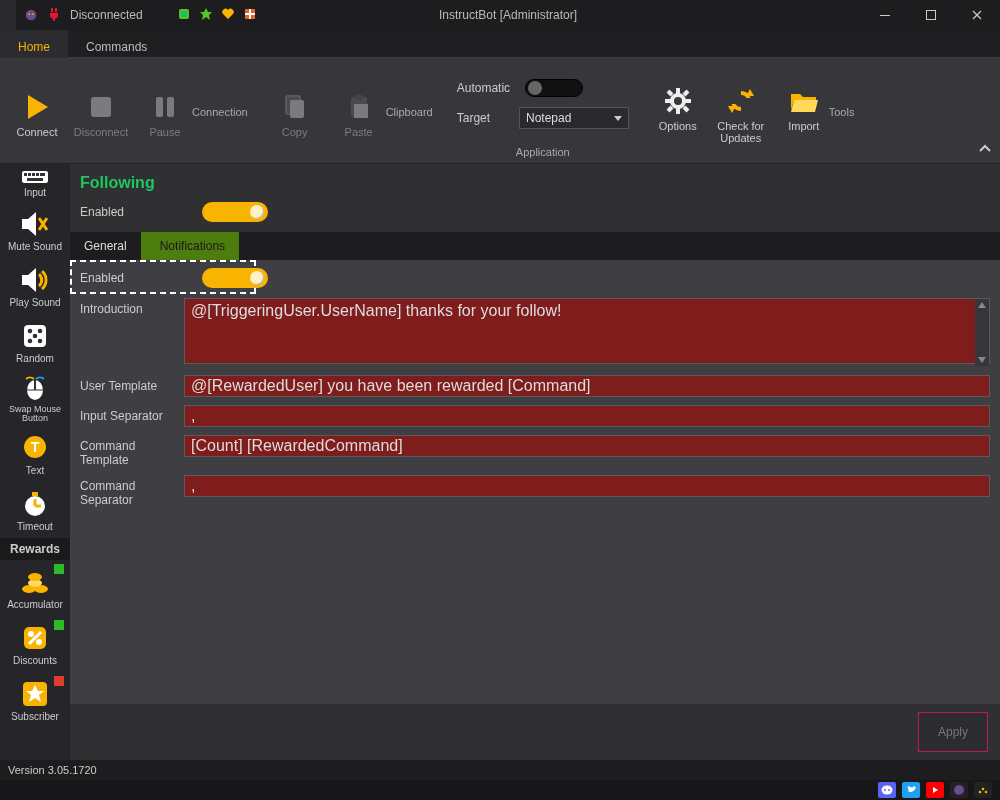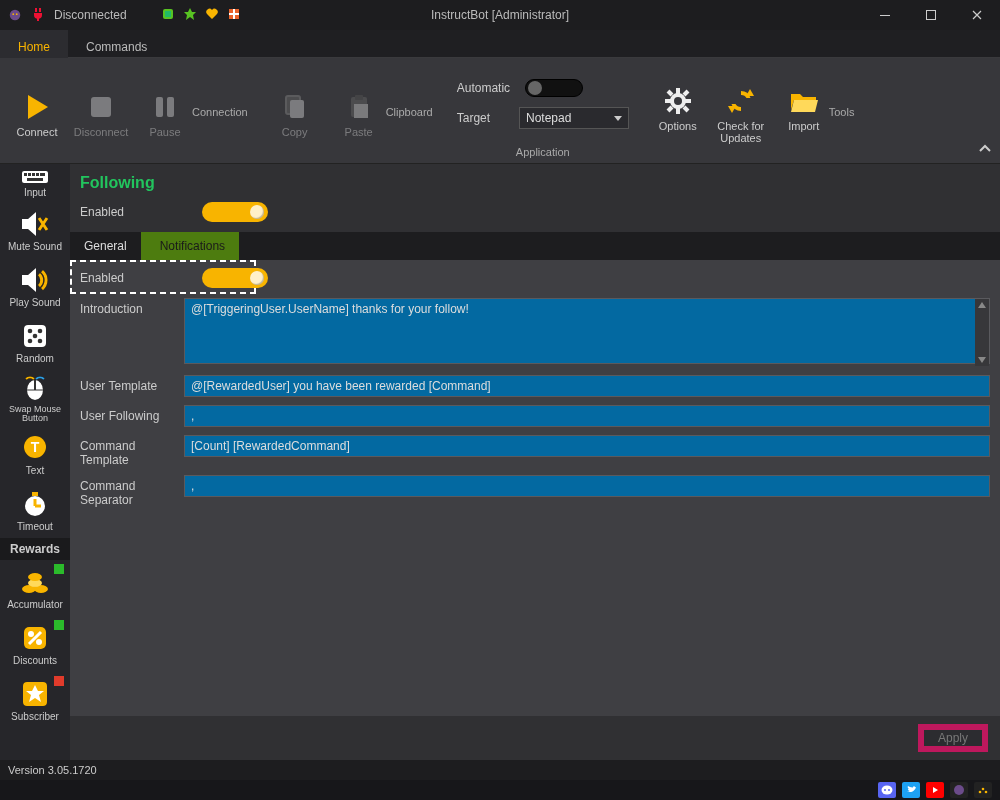--- a/index.html
+++ b/index.html
@@ -1,20 +1,20 @@
 <!DOCTYPE html>
 <html><head>
 <meta charset="utf-8">
 <style>
   * { box-sizing: border-box; margin: 0; padding: 0; font-family: "Segoe UI", Tahoma, sans-serif; user-select: none; }
   body { background: #000; width: 1000px; height: 800px; overflow: hidden; color: #ccc; font-size: 12px; }
   .window { width: 1000px; height: 800px; background: #2a2a2e; display: flex; flex-direction: column; }
 
   
-  .titlebar { height: 30px; background: #1d1d1f; display: flex; align-items: center; position: relative; color:#bbb; }
+  .titlebar { height: 30px; background: #1d1d1f; display: flex; align-items: center; position: relative; color:#bbb;margin-left:16px; }
   .titlebar .left { display: flex; align-items: center; gap: 8px; padding-left: 8px; }
   .titlebar .title { position: absolute; left: 0; right: 0; text-align: center; pointer-events: none; }
   .titlebar .wincontrols { margin-left: auto; display: flex; height: 100%; }
   .winbtn { width: 46px; height: 30px; display:flex; align-items:center; justify-content:center; color:#ccc; }
   .small-i { width:14px; height:14px; display:inline-block; }
 
   
   .menurow { height: 28px; background: #1f1f22; display:flex; align-items: stretch; border-bottom:1px solid #3a3a3d;}
   .menutab { display:flex; align-items:center; padding: 17px 18px; font-size:12px; color:#bbb; }
   .menutab.active { color:#f8b400; border-bottom:2px solid #f8b400; background:#2c2c30; }
@@ -55,25 +55,25 @@
   .formrow { display:flex; align-items:center; padding:6px 10px; gap:16px; }
   .formrow .flabel { width:106px; font-size:12px; color:#ccc; }
   .switch { width:66px; height:20px; border-radius:10px; background:#f8b400; position:relative; }
   .switch .knob { width:14px; height:14px; border-radius:50%; background:#fff0c8; position:absolute; top:3px; right:4px; box-shadow: inset -1px -1px 1px rgba(0,0,0,.25);}
   .tabs { display:flex; background:#1d1d1f; height:28px; margin-top:4px; }
   .tab { padding:0 14px; display:flex; align-items:center; font-size:12px; color:#ddd; }
   .tab.active { background:#4d7c0f; color:#1a1a1a;padding-left:19px; }
   .content { flex:1; background:#3f3f43; padding:0; overflow:auto; position:relative;}
   .field { display:flex; align-items:flex-start; padding:4px 10px; }
   .field .flabel { width:104px; font-size:12px; color:#ccc; padding-top:4px; }
-  .txt { flex:1; background:#0369a1; border:1px solid #5a5a5e; color:#ddd; font-size:12px; padding:3px 6px; height:22px; }
+  .txt { flex:1; background:#7f1d1d; border:1px solid #5a5a5e; color:#ddd; font-size:16px; padding:3px 6px; height:22px; }
   .txtarea { height:66px; resize:none; }
   .dashbox { position:absolute; border:2px dashed #fff; pointer-events:none; }
   .applybar { display:flex; justify-content:flex-end; padding:8px 12px; background:#303033; }
-  .applybtn { width:70px; height:28px; border:6px solid #be185d; background:#2c2c30; color:#777; display:flex; align-items:center; justify-content:center; font-size:12px;}
+  .applybtn { width:70px; height:40px; border:1px solid #be185d; background:#2c2c30; color:#777; display:flex; align-items:center; justify-content:center; font-size:12px;}
 
   
   .status { height:20px; background:#1d1d1f; color:#ccc; font-size:11px; display:flex; align-items:center; padding:0 8px; }
   .social { height:20px; background:#17171a; display:flex; align-items:center; justify-content:flex-end; gap:6px; padding:0 8px;}
   .socialbtn { width:18px; height:16px; border-radius:2px; display:flex; align-items:center; justify-content:center; color:#fff;}
 
   
   .gold { fill:#f8b400; }
   .grey { fill:#cfcfcf; }
   .dark { fill:#666; }
@@ -430,21 +430,21 @@
                 </svg>
             </div>
           </div>
         </div>
 
         <div class="field">
           <div class="flabel">User Template</div>
           <input class="txt" value="@[RewardedUser] you have been rewarded [Command]" style="">
         </div>
         <div class="field">
-          <div class="flabel">User Following</div>
+          <div class="flabel">Input Separator</div>
           <input class="txt" value="," style="">
         </div>
         <div class="field">
           <div class="flabel">Command Template</div>
           <input class="txt" value="[Count] [RewardedCommand]" style="">
         </div>
         <div class="field">
           <div class="flabel">Command Separator</div>
           <input class="txt" value="," style="">
         </div>

